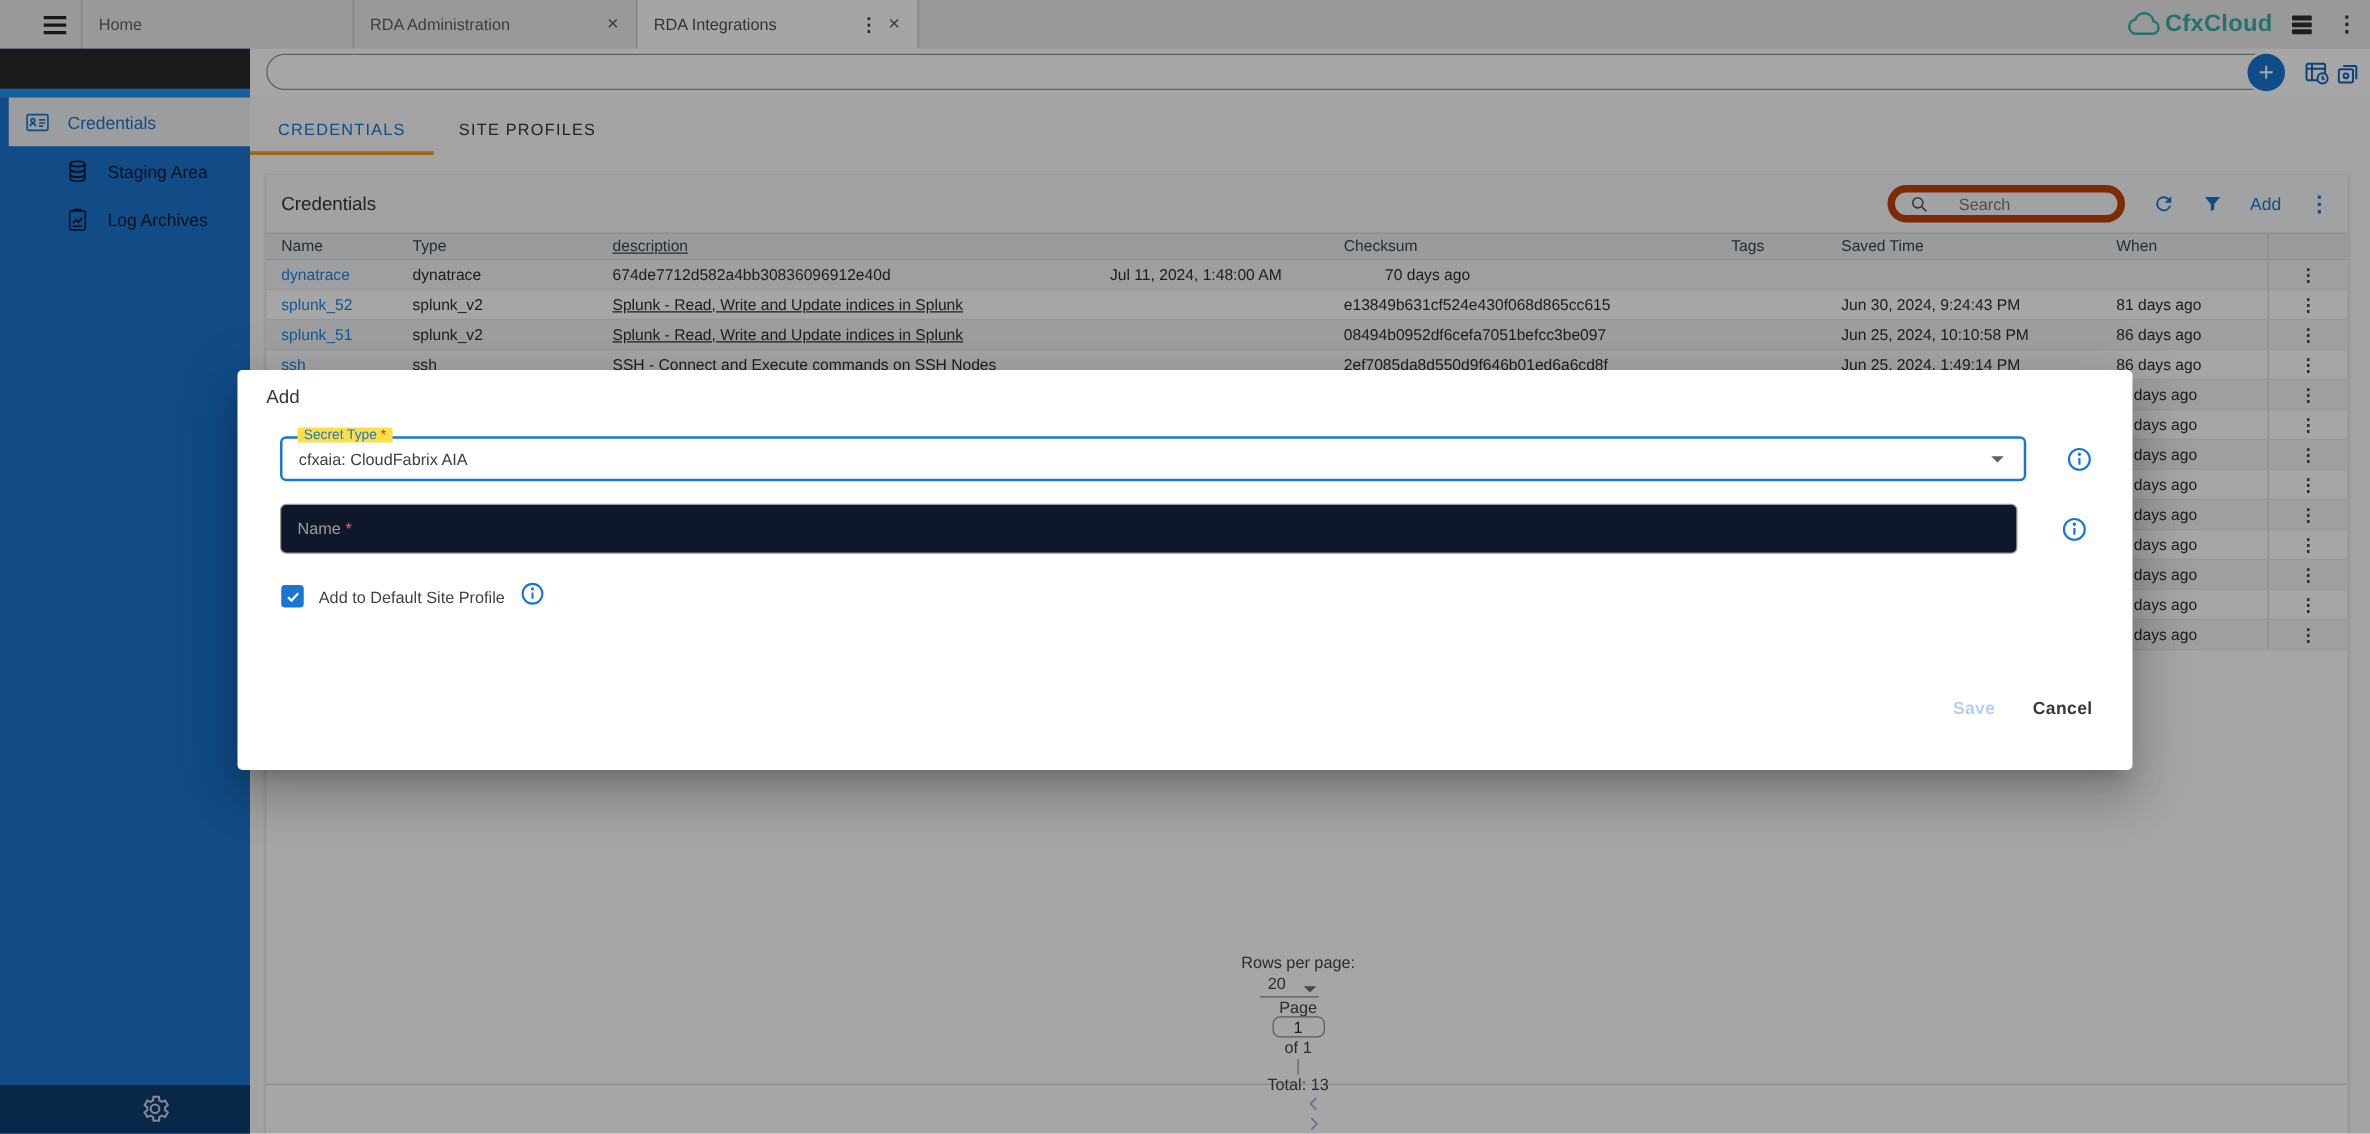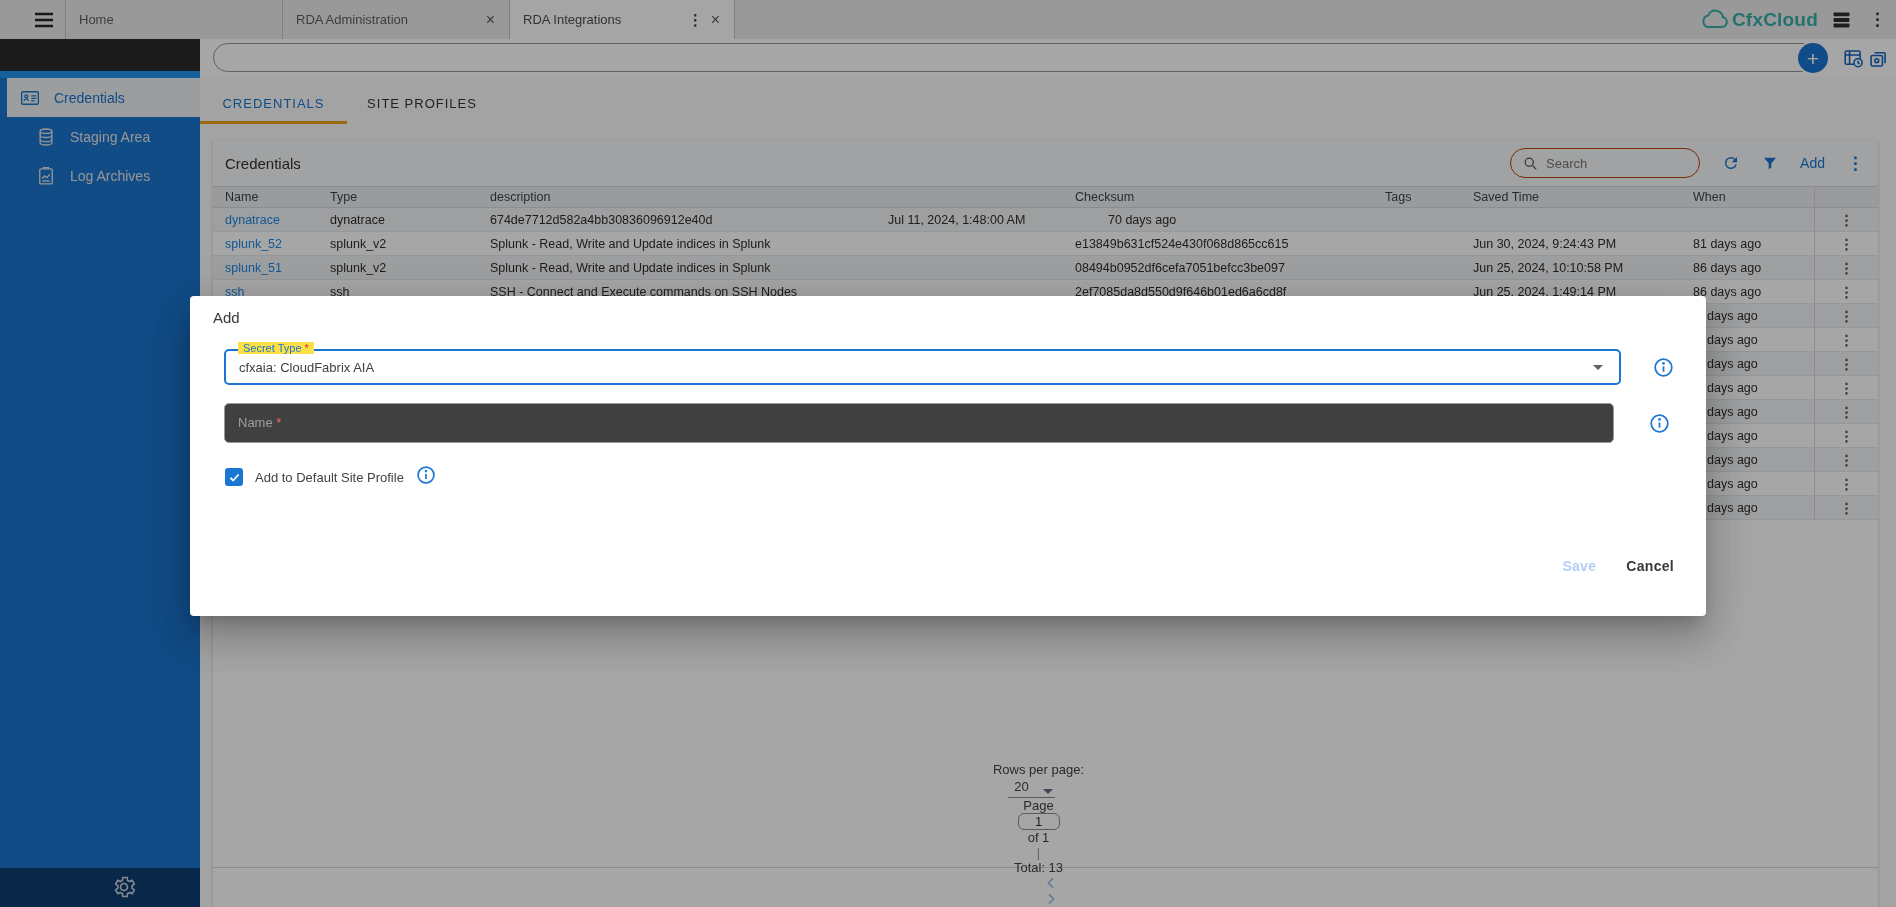--- a/index.html
+++ b/index.html
@@ -15,21 +15,21 @@
   .tab-x { color:#5a5a5a; font-size:16px; padding:0 4px; cursor:pointer; }
   .tab-kebab { color:#444; font-size:15px; font-weight:bold; padding:0 4px; cursor:pointer; }
   .tr-cluster { position:absolute; right:6px; top:0; height:39px; display:flex; align-items:center; gap:14px; }
   .logo { display:flex; align-items:center; gap:2px; color:#36b0aa; font-weight:bold; font-size:19px; letter-spacing:.2px; }
   .topicon { color:#2f2f2f; display:flex; align-items:center; }
 
   
   .sidebar { position:absolute; left:0; top:39px; width:200px; height:868px; background:#1b75d0; }
   .sb-logoblock { height:32px; background:#2a2a2a; }
   .sb-strip { height:7px; background:#2196f3; }
-  .sb-item { height:39px; display:flex; align-items:center; gap:14px; color:#e5e5e5; font-size:14px; padding-left:36px; cursor:pointer; }
+  .sb-item { height:39px; display:flex; align-items:center; gap:14px; color:#0f172a; font-size:14px; padding-left:20px; cursor:pointer;margin-left:32px; }
   .sb-item.selected { background:#eef1f3; color:#1976d2; margin-left:7px; padding-left:13px; }
   .sb-item svg { flex:none; }
   .sb-bottom { position:absolute; left:0; bottom:0; width:200px; height:39px; background:#0f3c70; }
   .gear { position:absolute; left:111px; top:6px; color:#c9d3de; cursor:pointer; }
 
   
   .searchrow { position:absolute; left:200px; top:39px; width:1696px; height:38px; background:#ffffff; }
   .gpill { position:absolute; left:13px; top:4px; width:1610px; height:29px; border:1px solid #969696; border-radius:15px; background:#fff; }
   .plus-btn { position:absolute; left:1598px; top:4px; width:30px; height:30px; border-radius:50%; background:#1976d2; color:#fff;
     display:flex; align-items:center; justify-content:center; font-size:21px; line-height:1; cursor:pointer; box-shadow:0 0 0 2px #fff; }
@@ -40,31 +40,31 @@
   .ctabs { position:absolute; left:0; top:8px; height:36px; display:flex; }
   .ctab { display:flex; align-items:center; justify-content:center; font-size:13px; letter-spacing:1px; font-weight:500; color:#333; cursor:pointer; }
   .ctab.t1 { width:147px; color:#1976d2; }
   .ctab.t2 { width:150px; }
   .ctab-underline { position:absolute; left:0; top:44px; width:147px; height:3px; background:#efa11a; }
 
   .card { position:absolute; left:13px; top:63px; width:1665px; bottom:0; background:#fff; box-shadow:0 1px 3px rgba(0,0,0,.18); display:flex; flex-direction:column; }
   .card-hd { height:46px; background:#f7f9fa; display:flex; align-items:center; padding:0 14px 0 12px; }
   .card-title { font-size:15px; color:#333; }
   .hd-controls { margin-left:auto; display:flex; align-items:center; gap:22px; }
-  .cpill { width:190px; height:30px; border:1px solid #c2410c; border-radius:16px; display:flex; align-items:center; gap:8px; padding:0 12px; color:#555; }
+  .cpill { width:190px; height:30px; border:6px solid #c2410c; border-radius:16px; display:flex; align-items:center; gap:24px; padding:0 12px; color:#555; }
   .cpill .ph { font-size:13px; color:#757575; }
   .icon-btn { display:flex; align-items:center; color:#1976d2; cursor:pointer; }
   .add-btn { color:#1976d2; font-size:14px; font-weight:500; cursor:pointer; }
   .hd-kebab { color:#1976d2; font-size:17px; font-weight:bold; cursor:pointer; }
 
   .thead, .trow { display:flex; align-items:center; padding-left:12px; font-size:12.5px; white-space:nowrap; }
   .thead { height:22px; background:#eceff1; color:#37474f; border-top:1px solid #d6d9db; border-bottom:1px solid #d6d9db; }
   .trow { height:24px; color:#2e2e2e; border-bottom:1px solid #e6e8ea; }
   .trow.r-odd { background:#f2f5f7; }
-  .c-name { width:105px; } .c-type { width:160px; } .c-desc { width:585px; }
+  .c-name { width:105px; } .c-type { width:160px; } .c-desc { width:585px;text-decoration:underline; }
   .c-sum { width:310px; } .c-tags { width:88px; } .c-saved { width:220px; }
   .c-when { flex:1; } .c-when.pad-when { padding-left:14px; }
   .c-menu { width:64px; align-self:stretch; display:flex; align-items:center; justify-content:center; border-left:1px solid #d8d8d8; }
   .thead .c-menu { border-left:1px solid #d8d8d8; }
   .c-name .link, a.link { color:#1e88e5; text-decoration:none; cursor:pointer; }
   .row-kebab { color:#444; font-size:14px; font-weight:bold; cursor:pointer; line-height:1; }
 
   .pagebar { margin-top:auto; height:40px; border-top:1px solid #d9d9d9; background:#fff; display:flex; align-items:center; justify-content:flex-end; padding-right:14px; font-size:13px; color:#424242;flex-direction:column; }
   .rpp-select { display:flex; align-items:flex-end; gap:14px; border-bottom:1px solid #8a8a8a; padding:2px 2px 3px 6px; margin:0 24px 0 10px; cursor:pointer; }
   .caret-down { width:0; height:0; border-left:5px solid transparent; border-right:5px solid transparent; border-top:5px solid #607080; }
@@ -75,21 +75,21 @@
   
   .backdrop { position:absolute; left:0; top:0; width:1896px; height:907px; background:rgba(0,0,0,.35); z-index:50; }
   .modal { position:absolute; left:190px; top:296px; width:1516px; height:320px; background:#fff; border-radius:4px; z-index:60;
     box-shadow:0 11px 15px -7px rgba(0,0,0,.2), 0 24px 38px 3px rgba(0,0,0,.14), 0 9px 46px 8px rgba(0,0,0,.12); }
   .m-title { position:absolute; left:23px; top:13px; font-size:15px; color:#3a3a3a; }
   .m-select { position:absolute; left:34px; top:53px; width:1397px; height:36px; border:2px solid #1976d2; border-radius:5px; cursor:pointer; background:#fff; }
   .float-label { position:absolute; left:12px; top:-9px; background:#fde047; padding:0 5px; font-size:11px; color:#1976d2; }
   .req { color:#d32f2f; }
   .m-select .value { line-height:33px; padding-left:13px; font-size:13px; color:#404040; }
   .sel-caret { position:absolute; right:16px; top:14px; width:0; height:0; border-left:5px solid transparent; border-right:5px solid transparent; border-top:5px solid #616161; }
-  .m-input { position:absolute; left:34px; top:107px; width:1390px; height:40px; border:1px solid #9a9a9a; border-radius:5px; background:#404040; }
+  .m-input { position:absolute; left:34px; top:107px; width:1390px; height:40px; border:1px solid #9a9a9a; border-radius:5px; background:#0f172a; }
   .m-input .ph { line-height:38px; padding-left:13px; font-size:13px; color:#9e9e9e; }
   .m-input .ph .req { color:#e66a6a; }
   .info-i { position:absolute; color:#1976d2; cursor:pointer; }
   .cb-row { position:absolute; left:35px; top:168px; height:26px; display:flex; align-items:center; gap:12px; }
   .checkbox { width:18px; height:18px; border-radius:3px; background:#1976d2; display:flex; align-items:center; justify-content:center; cursor:pointer; }
   .cb-label { font-size:13px; color:#424242; }
   .m-actions { position:absolute; right:32px; top:262px; display:flex; gap:30px; font-size:14px; font-weight:600; letter-spacing:.3px; }
   .btn-save { color:#b5cdf5; cursor:default; }
   .btn-cancel { color:#383838; cursor:pointer; }
 </style>

